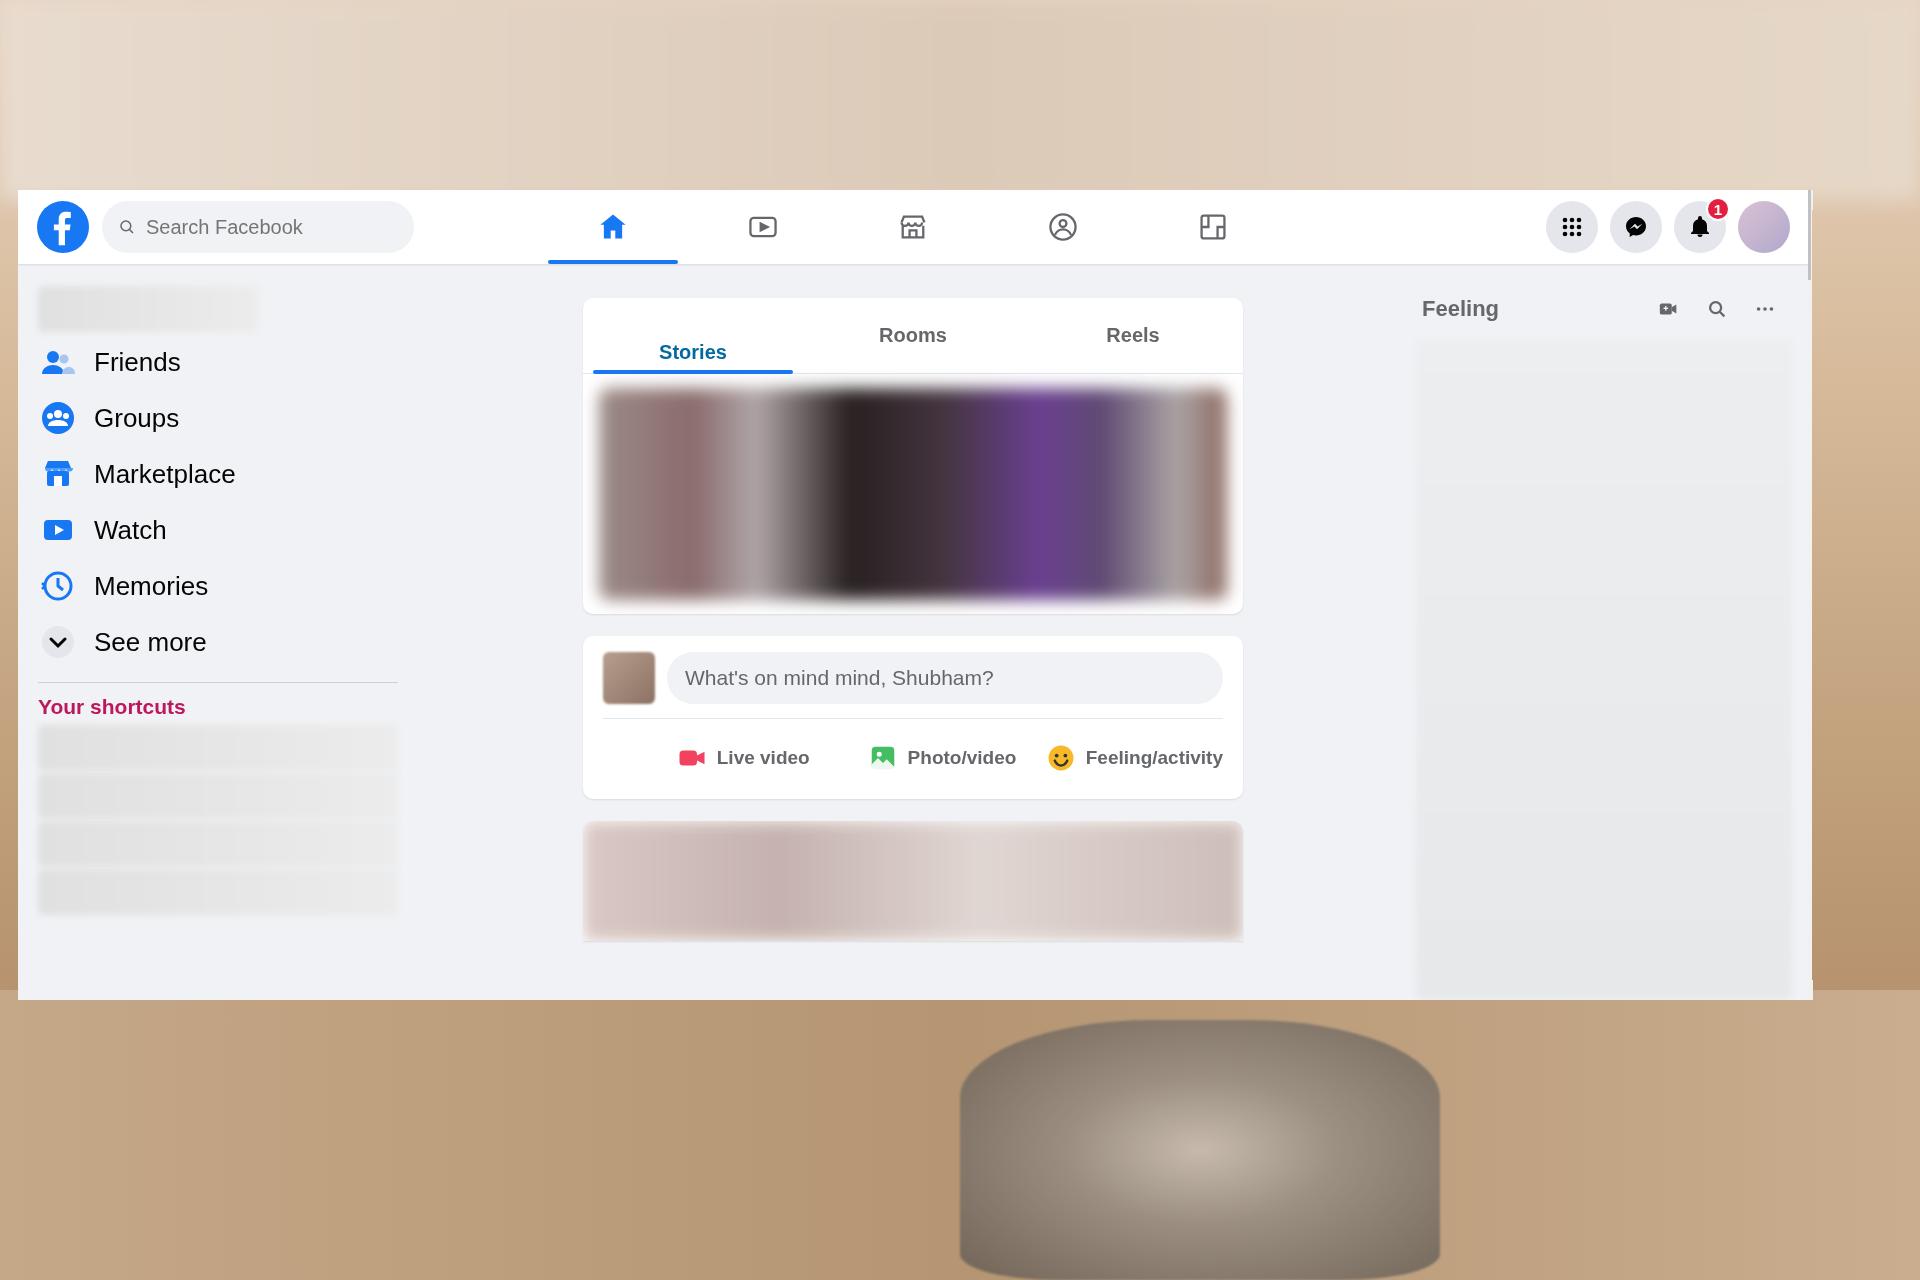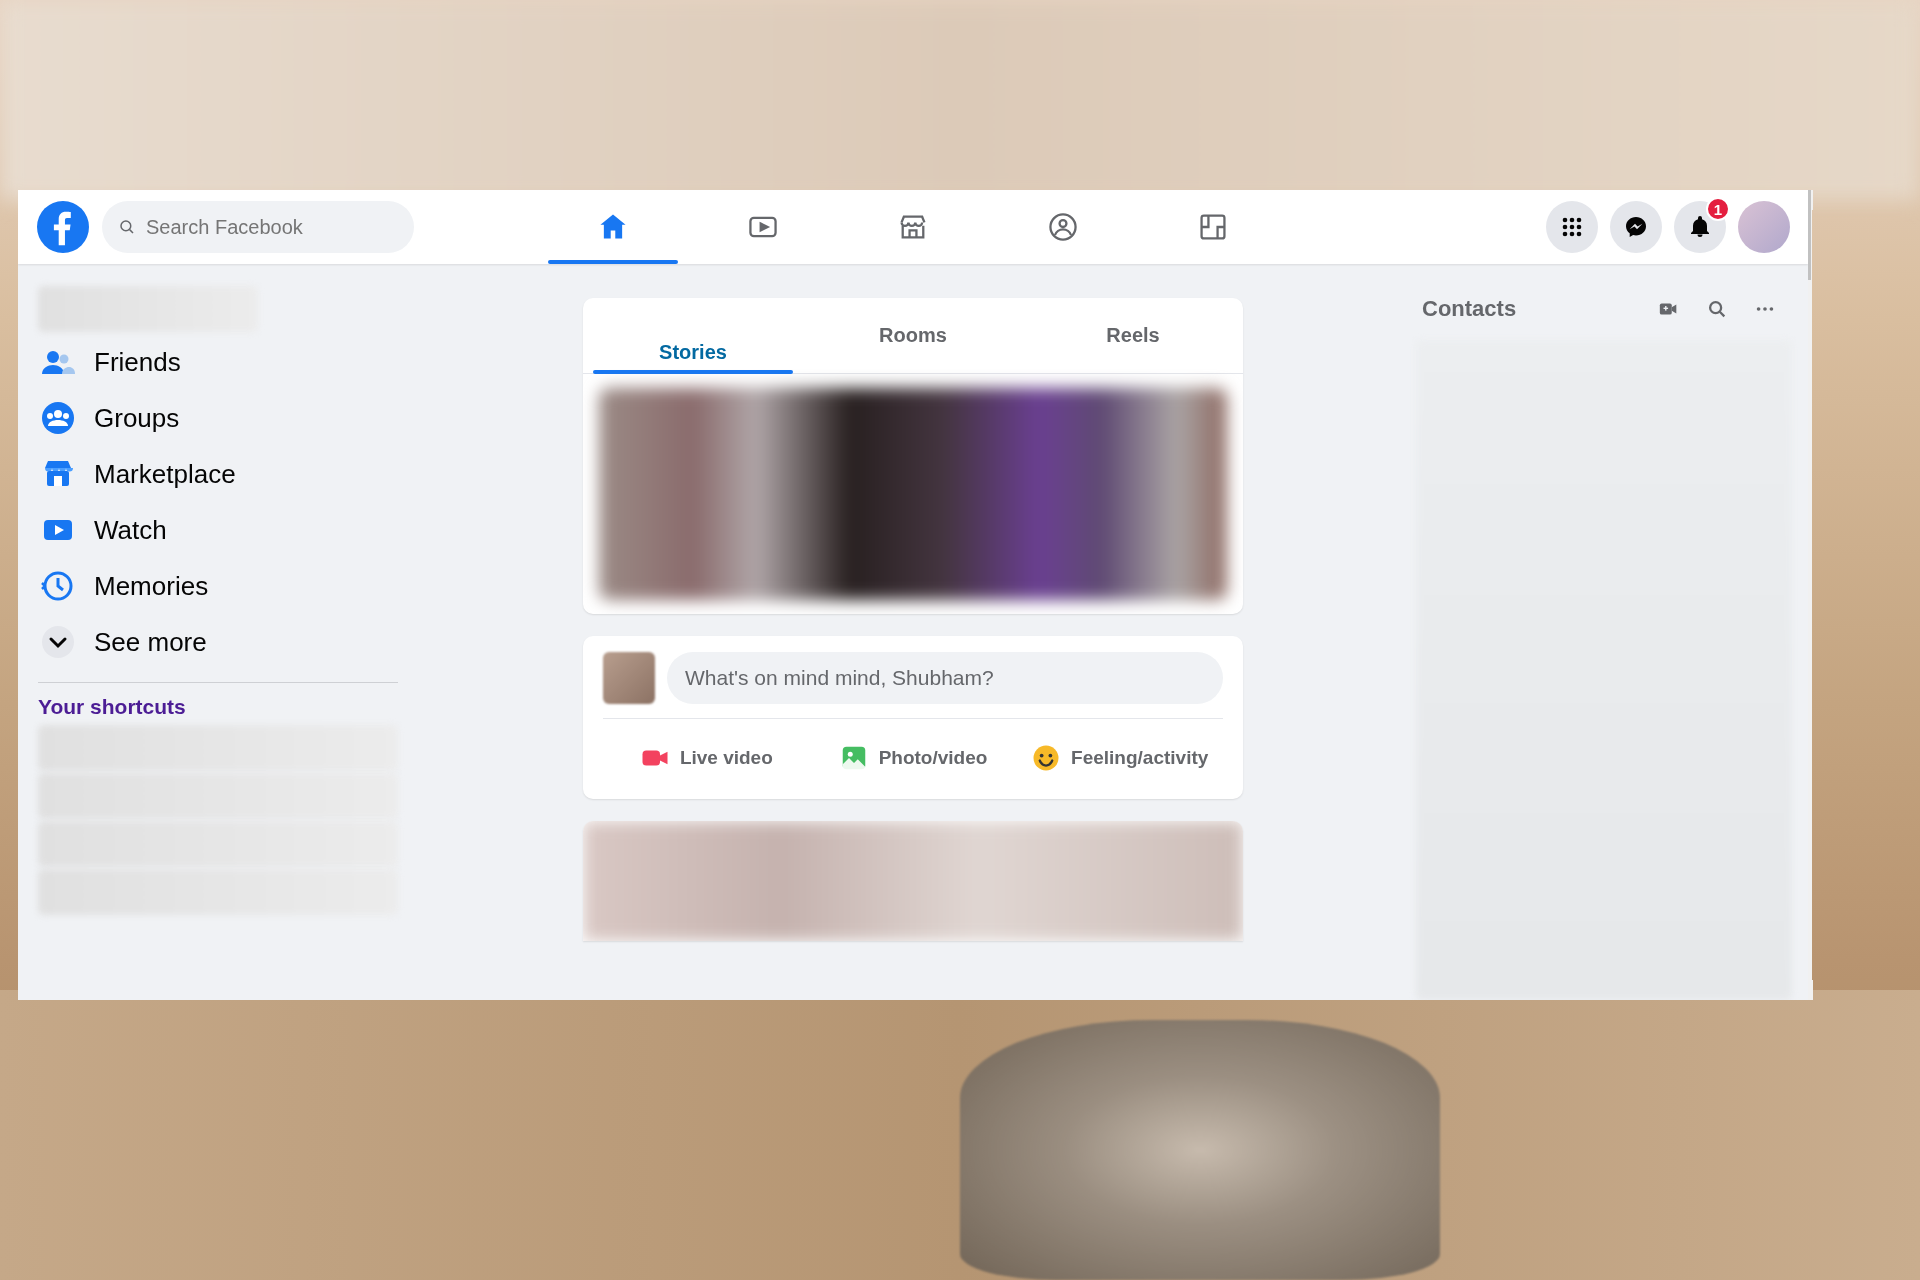--- a/index.html
+++ b/index.html
@@ -111,21 +111,21 @@
     border-radius: 8px; cursor: pointer;
   }
   .side-label { font-size: 26px; color: #050505; font-weight: 500; }
   .side-icon { width: 40px; height: 40px; display:flex; align-items:center; justify-content:center; }
   .blur-row {
     height: 46px; margin: 2px 10px; border-radius: 6px;
     background: linear-gradient(90deg, #e0e0e0 0%, #ececec 100%);
     filter: blur(3px);
   }
   .left-divider { height:1px; background:#ced0d4; margin:12px 10px; }
-  .shortcuts-title { font-size: 21px; color:#4c1d95; font-weight:600; margin:8px 10px 6px; }
+  .shortcuts-title { font-size: 21px; color:#be185d; font-weight:600; margin:8px 10px 6px; }
 
   .center-col {
     flex: 1; display: flex; flex-direction: column; align-items: center;
     padding-top: 34px; gap: 22px; overflow: hidden;
   }
   .card {
     width: 660px; background:#fff; border-radius: 10px; box-shadow: 0 1px 2px rgba(0,0,0,0.1);
     overflow: hidden;
   }
   .story-tabs { display:flex; height: 76px; border-bottom: 1px solid #e4e6eb; }
@@ -153,21 +153,21 @@
     filter: blur(1px);
   }
   .composer-input {
     flex:1; height:52px; background:#f0f2f5; border-radius:30px;
     display:flex; align-items:center; padding:0 18px;
     font-size: 21px; color:#65676b; cursor:pointer;
   }
   .composer-divider { height:1px; background:#e4e6eb; margin:14px 0; }
   .composer-actions { display:flex; }
   .comp-action {
-    flex:1; display:flex; align-items:center; justify-content:center; gap:10px;
+    flex:1; display:flex; align-items:center; justify-content:flex-end; gap:10px;
     padding:10px 0; border-radius:8px; cursor:pointer;
     font-size:19px; font-weight:600; color:#65676b;
   }
   .comp-action svg { width:30px; height:30px; }
   .feed-placeholder {
     width:660px; height:120px; border-radius:10px 10px 0 0; background:#fff;
     box-shadow: 0 1px 2px rgba(0,0,0,0.1);
     overflow:hidden;
   }
   .feed-placeholder .inner {
@@ -416,21 +416,21 @@
         </div>
       </div>
 
       <div class="feed-placeholder">
         <div class="inner"></div>
       </div>
     </div>
 
     <div class="right-col">
       <div class="contacts-head">
-        <div class="contacts-title">Contacts</div>
+        <div class="contacts-title">Feeling</div>
         <div class="ico-btn">
           <svg viewBox="0 0 24 24" fill="currentColor">
               <rect x="2" y="6" width="13" height="12" rx="2"></rect>
               <path d="M15 10l5-3v10l-5-3z"></path>
               <rect x="6" y="10.5" width="5" height="1.5" fill="#f0f2f5"></rect>
               <rect x="7.75" y="8.75" width="1.5" height="5" fill="#f0f2f5"></rect>
             </svg>
         </div>
         <div class="ico-btn">
           <svg viewBox="0 0 24 24" fill="none" stroke="currentColor" stroke-width="2.5">

